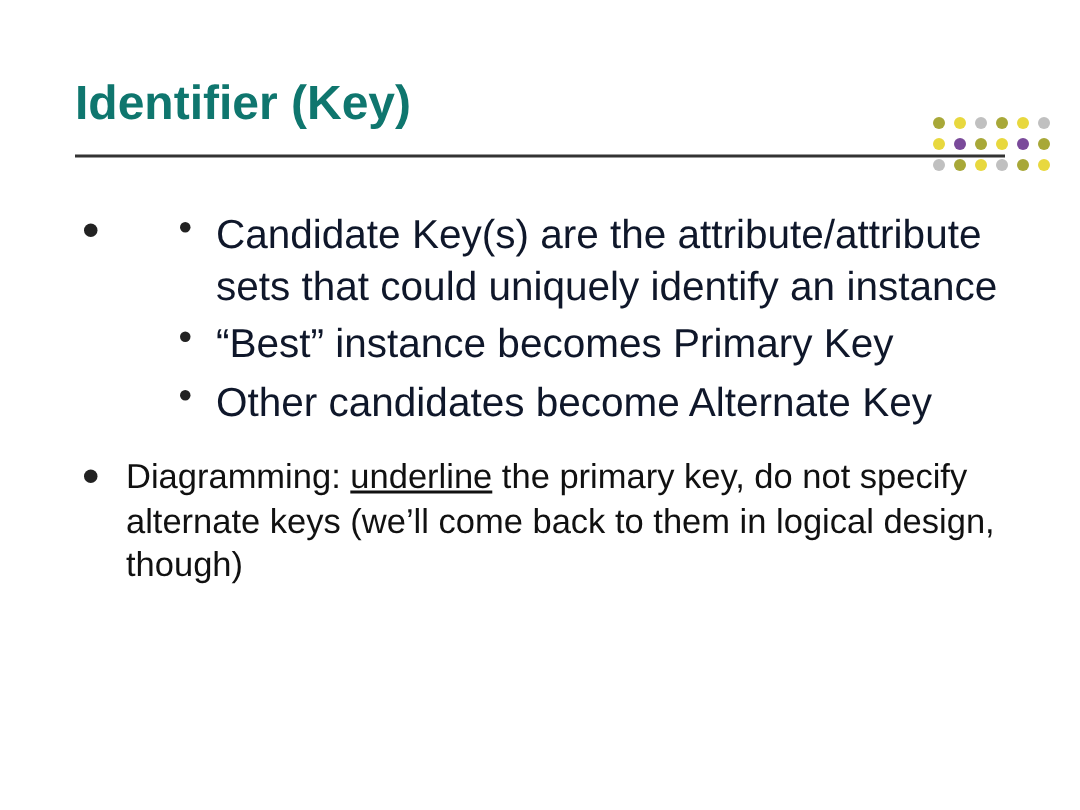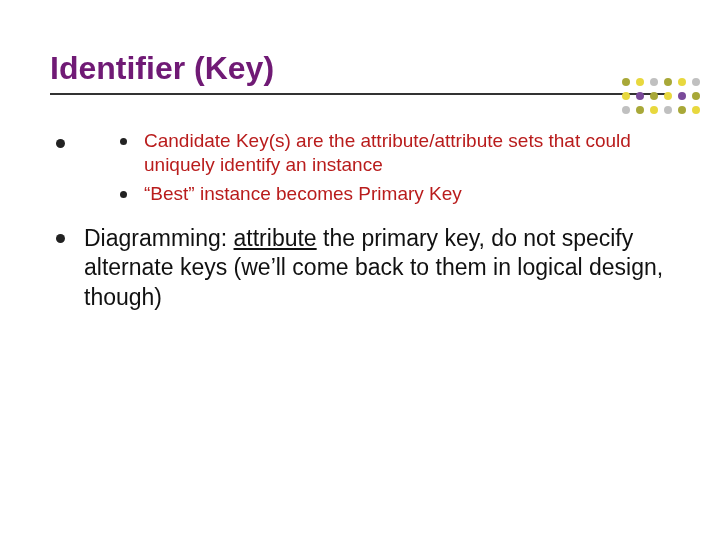--- a/index.html
+++ b/index.html
@@ -13,23 +13,23 @@
   }
   .slide {
     padding: 50px 50px 40px 50px;
     width: 100%;
     height: 100%;
     position: relative;
   }
   .title {
     font-size: 32px;
     font-weight: bold;
-    color: #701a75;
+    color: #0f766e;
     border-bottom: 2px solid #333;
-    padding-bottom: 6px;
+    padding-bottom: 16px;
     margin-bottom: 34px;
   }
   .deco {
     position: absolute;
     top: 78px;
     right: 18px;
     display: grid;
     grid-template-columns: repeat(6, 10px);
     grid-auto-rows: 10px;
     gap: 4px;
@@ -64,23 +64,23 @@
   }
   ul.level2 {
     list-style: none;
     padding-left: 32px;
     margin-top: 16px;
     margin-bottom: 6px;
   }
   ul.level2 > li {
     position: relative;
     padding-left: 28px;
-    font-size: 19px;
+    font-size: 27px;
     line-height: 1.28;
-    color: #b91c1c;
+    color: #0f172a;
     margin-bottom: 4px;
   }
   ul.level2 > li::before {
     content: "";
     position: absolute;
     left: 4px;
     top: 9px;
     width: 7px;
     height: 7px;
     background: #222;
@@ -114,20 +114,21 @@
       <span style="background:#e8d83e"></span>
   </div>
 
   <h1 class="title">Identifier (Key)</h1>
 
   <ul class="level1">
     <li>
       <ul class="level2">
         <li><span>Candidate Key(s) are the attribute/attribute sets that could uniquely identify an instance</span></li>
         <li><span>“Best” instance becomes Primary Key</span></li>
+        <li><span>Other candidates become Alternate Key</span></li>
       </ul>
     </li>
     <li>
-      <span>Diagramming: </span><span class="underline">attribute</span><span> the primary key, do not specify alternate keys (we’ll come back to them in logical design, though)</span>
+      <span>Diagramming: </span><span class="underline">underline</span><span> the primary key, do not specify alternate keys (we’ll come back to them in logical design, though)</span>
     </li>
   </ul>
 
 </div>
 
 </body></html>

